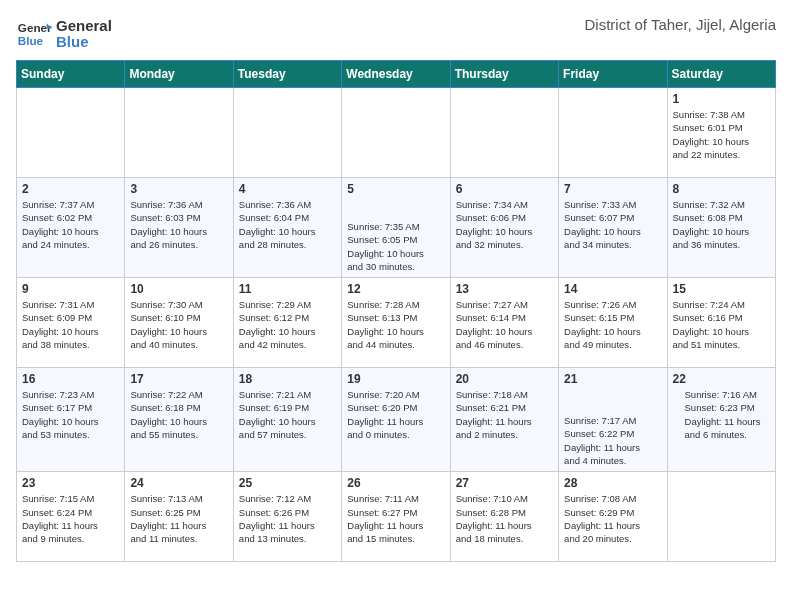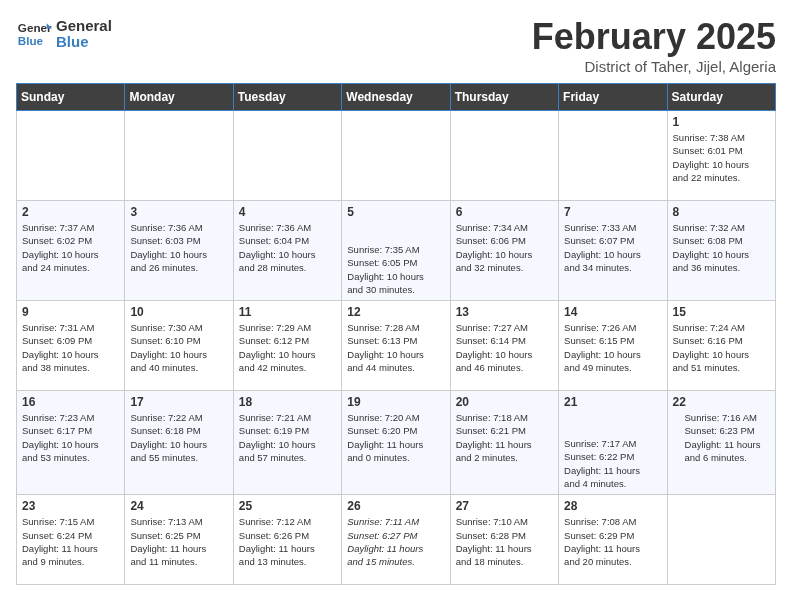--- a/index.html
+++ b/index.html
@@ -68,39 +68,38 @@
     .day-info {
       font-size: 9.5px;
       color: #333;
       line-height: 1.4;
     }
     td.empty {
       background: #f9f9f9;
     }
     tr:nth-child(even) td { background: #f5f8ff; }
     tr:nth-child(odd) td { background: #fff; }
-    tr:first-child th { background: #404040; }
+    tr:first-child th { background: #0f766e; }
   </style>
 </head>
 <body>
 
 <div class="header-area">
   <div class="logo">
     <svg class="logo-icon" viewBox="0 0 40 40">
       <text x="2" y="18" font-size="13" font-weight="bold" fill="#333">General</text>
       <text x="2" y="32" font-size="13" font-weight="bold" fill="#3a7fc1">Blue</text>
       <polygon points="34,8 40,14 34,14" fill="#3a7fc1"></polygon>
     </svg>
     <div style="display:flex;flex-direction:column;line-height:1.1;">
       <span style="font-size:15px;font-weight:bold;color:#333;">General</span>
       <span style="font-size:15px;font-weight:bold;color:#3a7fc1;">Blue</span>
     </div>
   </div>
   <div class="title-area">
-    <div class="month-title">February 2025</div>
     <div class="location-title">District of Taher, Jijel, Algeria</div>
   </div>
 </div>
 
 <table>
   <thead>
     <tr>
     <th>Sunday</th>
         <th>Monday</th>
         <th>Tuesday</th>
@@ -296,21 +295,21 @@
         </td>
         <td>
           <span class="day-num">25</span>
           <div class="day-info" style="white-space: pre-line;">Sunrise: 7:12 AM
 Sunset: 6:26 PM
 Daylight: 11 hours
 and 13 minutes.</div>
         </td>
         <td>
           <span class="day-num">26</span>
-          <div class="day-info" style="white-space: pre-line; font-style: italic;">Sunrise: 7:11 AM
+          <div class="day-info" style="white-space: pre-line;">Sunrise: 7:11 AM
 Sunset: 6:27 PM
 Daylight: 11 hours
 and 15 minutes.</div>
         </td>
         <td>
           <span class="day-num">27</span>
           <div class="day-info" style="white-space: pre-line;">Sunrise: 7:10 AM
 Sunset: 6:28 PM
 Daylight: 11 hours
 and 18 minutes.</div>

